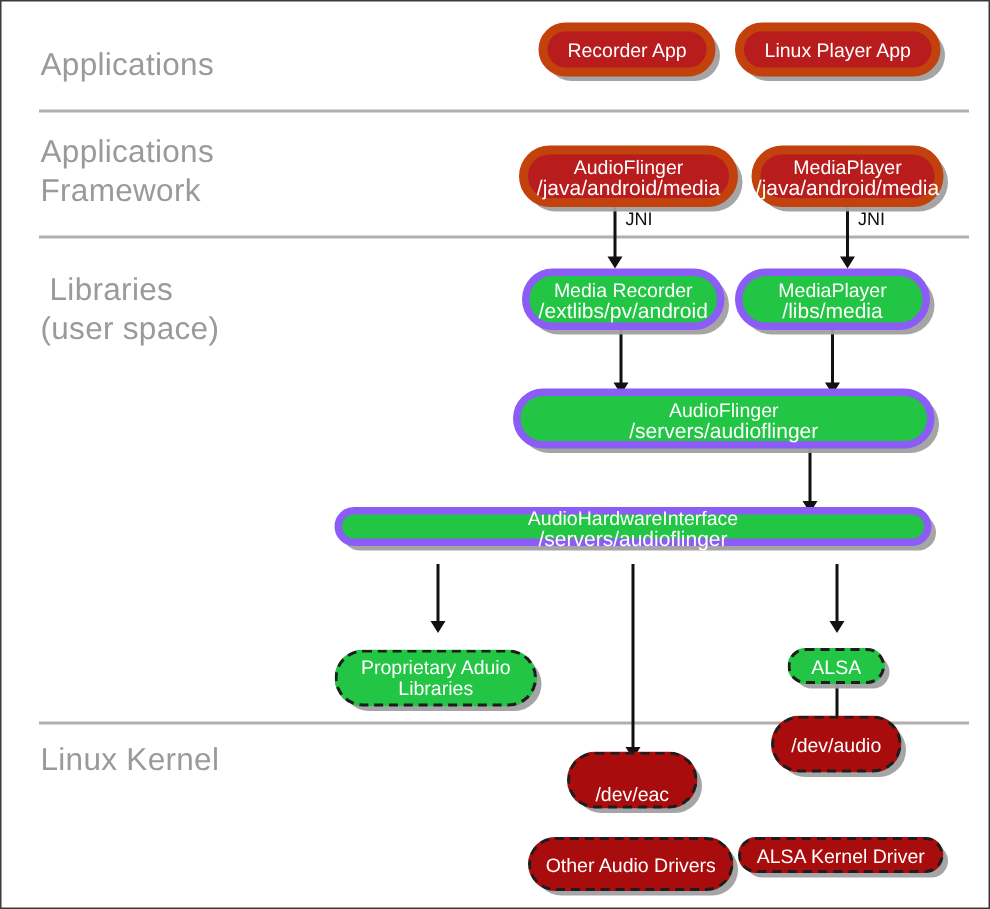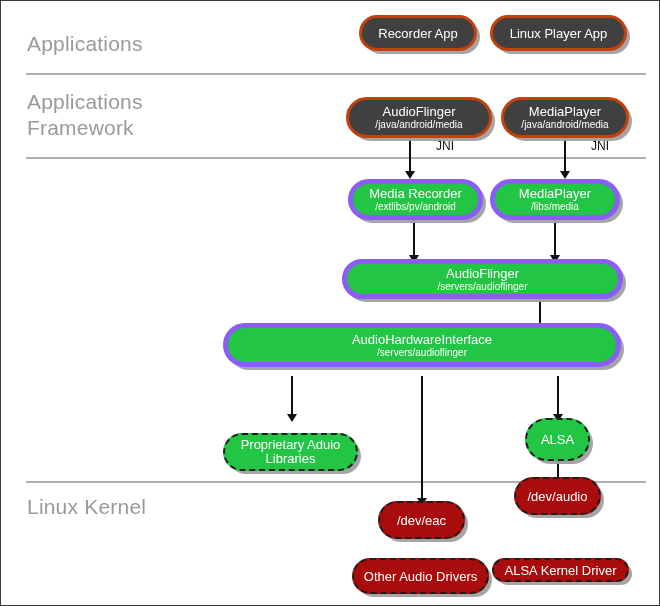--- a/index.html
+++ b/index.html
@@ -12,50 +12,52 @@
   .divider{position:absolute;height:0;border-top:2px solid #b0b0b0;left:25px;width:620px;}
   .layer-label{
     position:absolute;color:#9a9a9a;font-size:21px;line-height:26px;
     white-space:pre;letter-spacing:0.2px;
   }
   
   .vline{position:absolute;width:0;border-left:2px solid #111;}
   .arrow{position:absolute;width:0;height:0;
     border-left:5px solid transparent;border-right:5px solid transparent;
     border-top:8px solid #111;}
-  .jni{position:absolute;color:#111;font-size:12px;line-height:14px;white-space:nowrap;margin-left:19px;}
+  .jni{position:absolute;color:#111;font-size:12px;line-height:14px;white-space:nowrap;}
   
   .node{
     position:absolute;box-sizing:border-box;
     display:flex;flex-direction:column;align-items:center;justify-content:center;
     border-radius:999px;color:#ffffff;text-align:center;
     box-shadow:4px 4px 0 -1px rgba(160,160,160,0.95);
   }
   .node .t1{font-size:13px;line-height:15px;white-space:nowrap;}
-  .node .t2{font-size:10px;line-height:12px;white-space:nowrap;}
+  .node .t2{font-size:14px;line-height:12px;white-space:nowrap;}
   .node.wrap .t1{white-space:normal;line-height:14px;}
-  .blue{background:#404040;border:3px solid #c2410c;}
+  .blue{background:#b91c1c;border:6px solid #c2410c;}
   .green{background:#22c544;border:5px solid #8b5cf6;}
   .red{background:#a80c0c;border:1px solid #6d0606;}
   .dashed{border-style:dashed;border-width:2px;}
   .dashed.green{border-color:#1d1d1d;}
   .dashed.red{border-color:#1d1d1d;}
 </style>
 </head>
 <body>
 
 <div id="stage">
 
   <div class="divider" style="top:72px;"></div>
   <div class="divider" style="top:156px;"></div>
   <div class="divider" style="top:480px;"></div>
 
   <div class="layer-label" style="left:26px;top:30px;">Applications</div>
   <div class="layer-label" style="left:26px;top:88px;">Applications
 Framework</div>
+  <div class="layer-label" style="left:26px;top:180px;"> Libraries
+(user space)</div>
   <div class="layer-label" style="left:26px;top:493px;">Linux Kernel</div>
 
   <div class="vline" style="left:408px;top:137px;height:36px;"></div>
   <div class="arrow" style="left:404px;top:170px;"></div>
   <div class="jni" style="left:416px;top:138px;">JNI</div>
 
   <div class="vline" style="left:563px;top:137px;height:36px;"></div>
   <div class="arrow" style="left:559px;top:170px;"></div>
   <div class="jni" style="left:571px;top:138px;">JNI</div>
 
@@ -103,33 +105,33 @@
   <div class="node green" style="left:489px;top:178px;width:130px;height:41px;">
     <span class="t1">MediaPlayer</span>
     <span class="t2">/libs/media</span>
   </div>
 
   <div class="node green" style="left:341px;top:258px;width:281px;height:40px;">
     <span class="t1">AudioFlinger</span>
     <span class="t2">/servers/audioflinger</span>
   </div>
 
-  <div class="node green" style="left:222px;top:322px;width:398px;height:44px;">
+  <div class="node green" style="left:222px;top:337px;width:398px;height:26px;">
     <span class="t1">AudioHardwareInterface</span>
     <span class="t2">/servers/audioflinger</span>
   </div>
 
   <div class="node green dashed wrap" style="left:222px;top:432px;width:135px;height:38px;">
     <span class="t1">Proprietary Aduio Libraries</span>
   </div>
-  <div class="node green dashed" style="left:524px;top:417px;width:65px;height:43px;">
+  <div class="node green dashed" style="left:524px;top:431px;width:65px;height:24px;">
     <span class="t1">ALSA</span>
   </div>
 
-  <div class="node red dashed" style="left:377px;top:500px;width:87px;height:38px;">
+  <div class="node red dashed" style="left:377px;top:500px;width:87px;height:38px;justify-content:flex-end;">
     <span class="t1">/dev/eac</span>
   </div>
   <div class="node red dashed" style="left:513px;top:476px;width:87px;height:38px;">
     <span class="t1">/dev/audio</span>
   </div>
   <div class="node red dashed" style="left:351px;top:557px;width:137px;height:36px;">
     <span class="t1">Other Audio Drivers</span>
   </div>
   <div class="node red dashed" style="left:491px;top:557px;width:137px;height:24px;">
     <span class="t1">ALSA Kernel Driver</span>

